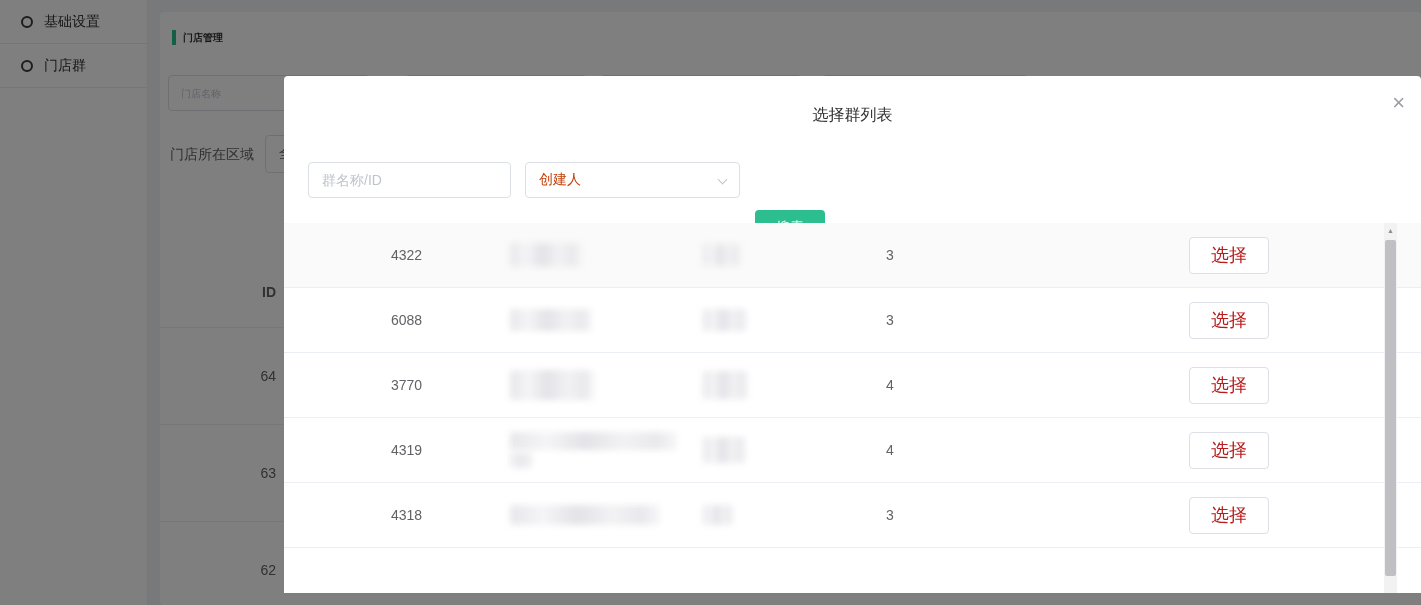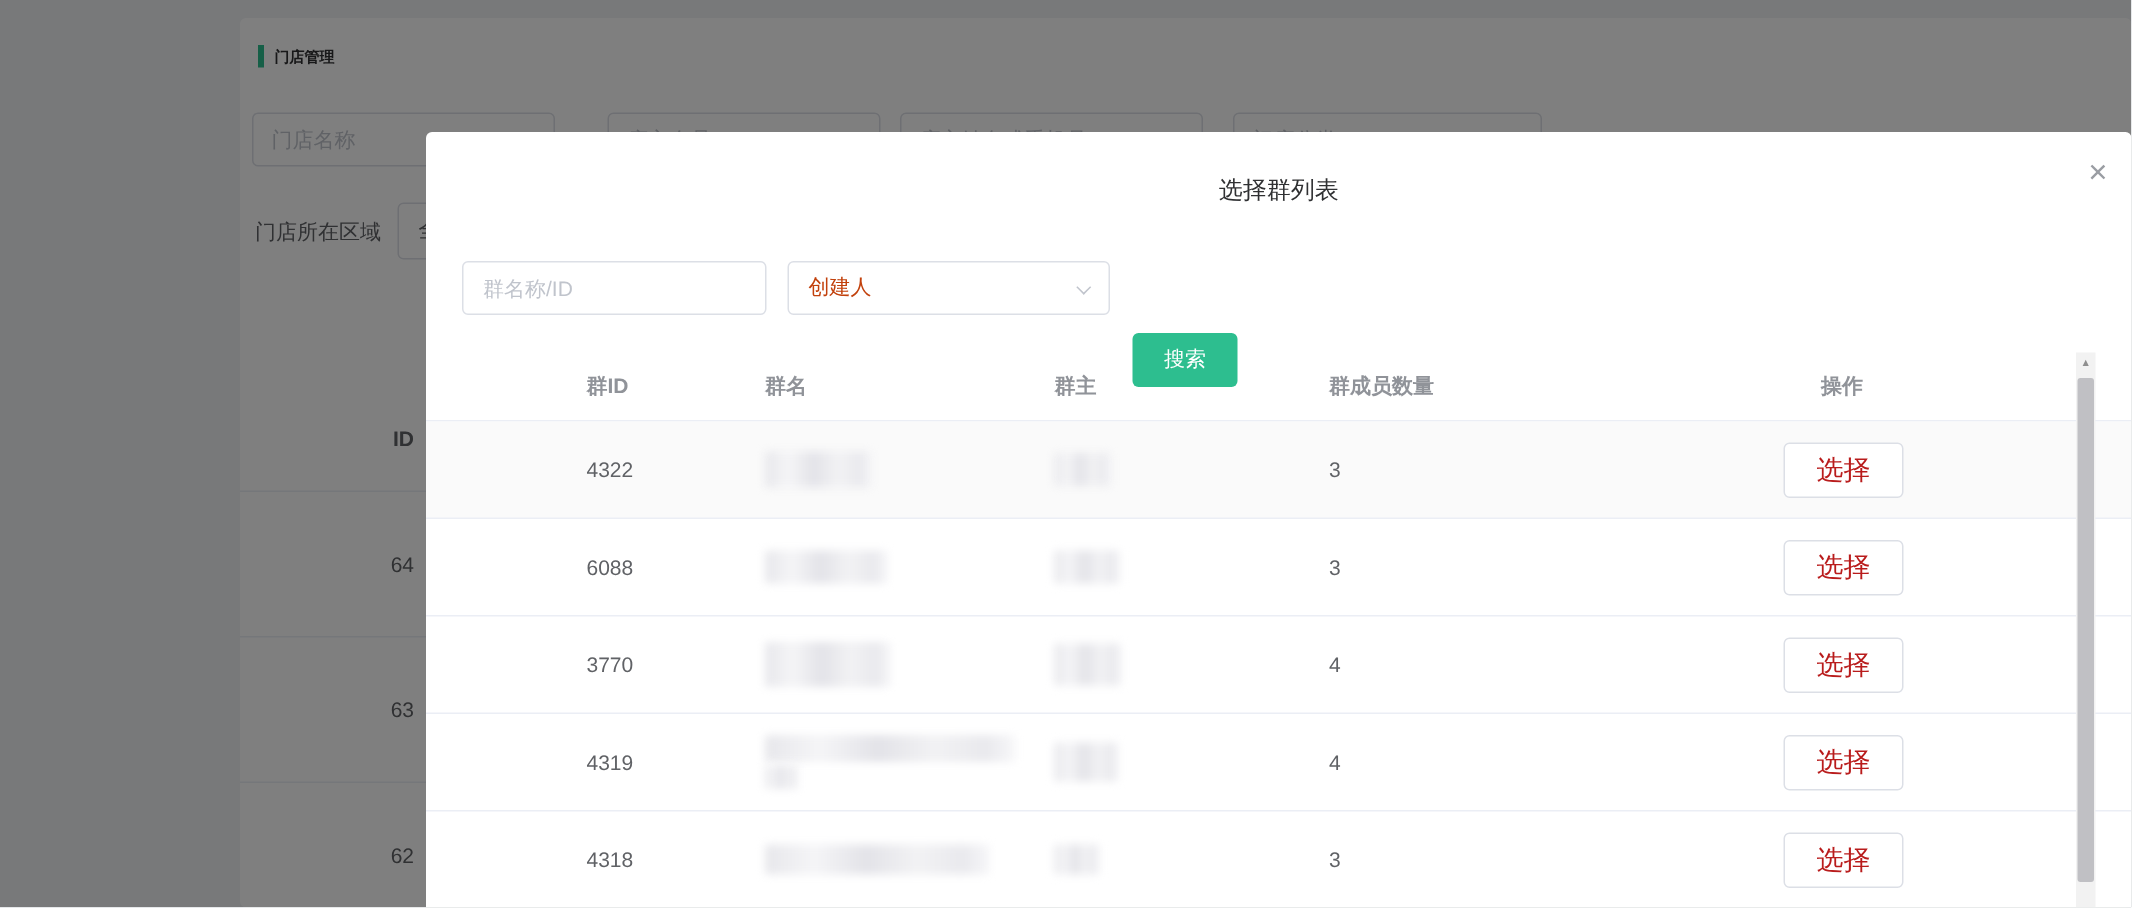--- a/index.html
+++ b/index.html
@@ -10,37 +10,37 @@
   
   .sidebar { position:absolute; left:0; top:0; width:148px; height:605px; background:#fff; border-right:1px solid #ececec; z-index:1; }
   .side-item { height:44px; display:flex; align-items:center; gap:11px; padding-left:21px; border-bottom:1px solid #ededed; cursor:pointer; }
   .radio-circle { width:12px; height:12px; border:2px solid #3a3a3a; border-radius:50%; flex:0 0 auto; }
   .side-label { font-size:14px; color:#303133; }
 
   .main-panel { position:absolute; left:160px; top:12px; right:0; height:593px; background:#fff; border-radius:4px; z-index:1; }
   .panel-title { position:absolute; left:12px; top:18px; display:flex; align-items:center; gap:7px; }
   .title-bar { width:4px; height:15px; background:#2dbe8f; }
   .panel-title span { font-size:10px; font-weight:bold; color:#303133; }
-  .bg-input { position:absolute; height:36px; border:1px solid #dcdfe6; border-radius:4px; background:#fff; font-size:14px; color:#606266; padding:0 12px; outline:none; }
+  .bg-input { position:absolute; height:36px; border:1px solid #dcdfe6; border-radius:4px; background:#fff; font-size:10px; color:#606266; padding:0 12px; outline:none; }
   .bg-input::placeholder { color:#c0c4cc; }
   .bg-input.f1 { left:8px;  top:63px; width:202px; }
   .bg-input.f2 { left:245px; top:63px; width:182px; }
   .bg-input.f3 { left:440px; top:63px; width:202px; }
   .bg-input.f4 { left:662px; top:63px; width:206px; }
   .region-label { position:absolute; left:10px; top:134px; font-size:14px; color:#606266; }
   .region-select { position:absolute; left:105px; top:123px; width:150px; height:38px; border:1px solid #dcdfe6; border-radius:4px; background:#fff; display:flex; align-items:center; padding-left:13px; font-size:14px; color:#606266; overflow:hidden; }
   .bg-sep { position:absolute; left:0; right:0; height:1px; background:#ebeef5; }
   .bg-id-col { position:absolute; left:0; width:116px; text-align:right; font-size:14px; color:#606266; }
   .bg-id-col.hdr { font-weight:bold; }
 
   
   .overlay { position:absolute; inset:0; background:rgba(0,0,0,0.5); z-index:10; }
 
   
-  .modal { position:absolute; left:284px; top:88px; width:1137px; height:517px; background:#fff; border-radius:4px 4px 0 0; z-index:20; }
+  .modal { position:absolute; left:284px; top:76px; width:1137px; height:517px; background:#fff; border-radius:4px 4px 0 0; z-index:20; }
   .modal-title { position:absolute; top:29px; left:0; width:100%; text-align:center; font-size:16px; color:#303133; }
   .modal-close { position:absolute; top:16px; right:16px; font-size:22px; line-height:1; color:#9a9da3; cursor:pointer; font-weight:normal; }
 
   .m-search { position:absolute; top:86px; left:24px; height:36px; }
   .m-input { position:absolute; left:0; top:0; width:203px; height:36px; border:1px solid #dcdfe6; border-radius:4px; font-size:14px; color:#606266; padding:0 13px; outline:none; }
   .m-input::placeholder { color:#c0c4cc; }
   .m-select { position:absolute; left:217px; top:0; width:215px; height:36px; border:1px solid #dcdfe6; border-radius:4px; display:flex; align-items:center; padding:0 13px; font-size:14px; color:#c2410c; cursor:pointer; }
   .chev { position:absolute; right:13px; top:13px; width:7px; height:7px; border-right:1.4px solid #c0c4cc; border-bottom:1.4px solid #c0c4cc; transform:rotate(45deg); }
   .m-search-btn { position:absolute; left:447px; top:0; width:70px; height:36px; border:none; border-radius:4px; color:#fff; font-size:14px; cursor:pointer; font-family:inherit;margin-top:48px; }
 
@@ -62,20 +62,30 @@
 
   .m-scrollbar { position:absolute; top:147px; left:1100px; width:13px; bottom:0; background:#f2f2f2; }
   .sb-arrow { position:absolute; top:4px; left:0; width:13px; text-align:center; font-size:7px; color:#8f8f8f; line-height:8px; }
   .sb-thumb { position:absolute; top:17px; left:1px; width:11px; height:336px; background:#c0c0c4; border-radius:2px; }
 </style>
 </head>
 <body>
 
 <div id="app">
 
+  <div class="sidebar">
+    <div class="side-item">
+      <span class="radio-circle"></span>
+      <span class="side-label">基础设置</span>
+    </div>
+    <div class="side-item">
+      <span class="radio-circle"></span>
+      <span class="side-label">门店群</span>
+    </div>
+  </div>
 
   <div class="main-panel">
     <div class="panel-title">
       <span class="title-bar"></span>
       <span>门店管理</span>
     </div>
     <input class="bg-input f1" placeholder="门店名称" style="">
     <input class="bg-input f2" placeholder="店主会员ID" style="">
     <input class="bg-input f3" placeholder="店主姓名或手机号" style="">
     <input class="bg-input f4" placeholder="门店分类" style="">
@@ -102,27 +112,20 @@
     <div class="m-search">
       <input class="m-input" placeholder="群名称/ID" style="">
       <div class="m-select">
         <span>创建人</span>
         <span class="chev"></span>
       </div>
       <button class="m-search-btn" style="background-color: rgb(45, 190, 143);">搜索</button>
     </div>
 
     <div class="m-table">
-      <div class="m-hrow">
-        <div class="m-hcell">群ID</div>
-        <div class="m-hcell">群名</div>
-        <div class="m-hcell">群主</div>
-        <div class="m-hcell">群成员数量</div>
-        <div class="m-hcell">操作</div>
-      </div>
       <div id="m-rows">
   <div class="m-row r0">
     <div class="m-cell">4322</div>
     <div class="m-cell">
       <div class="blur blur-name"></div>
 
     </div>
     <div class="m-cell">
       <div class="blur blur-owner"></div>
     </div>

